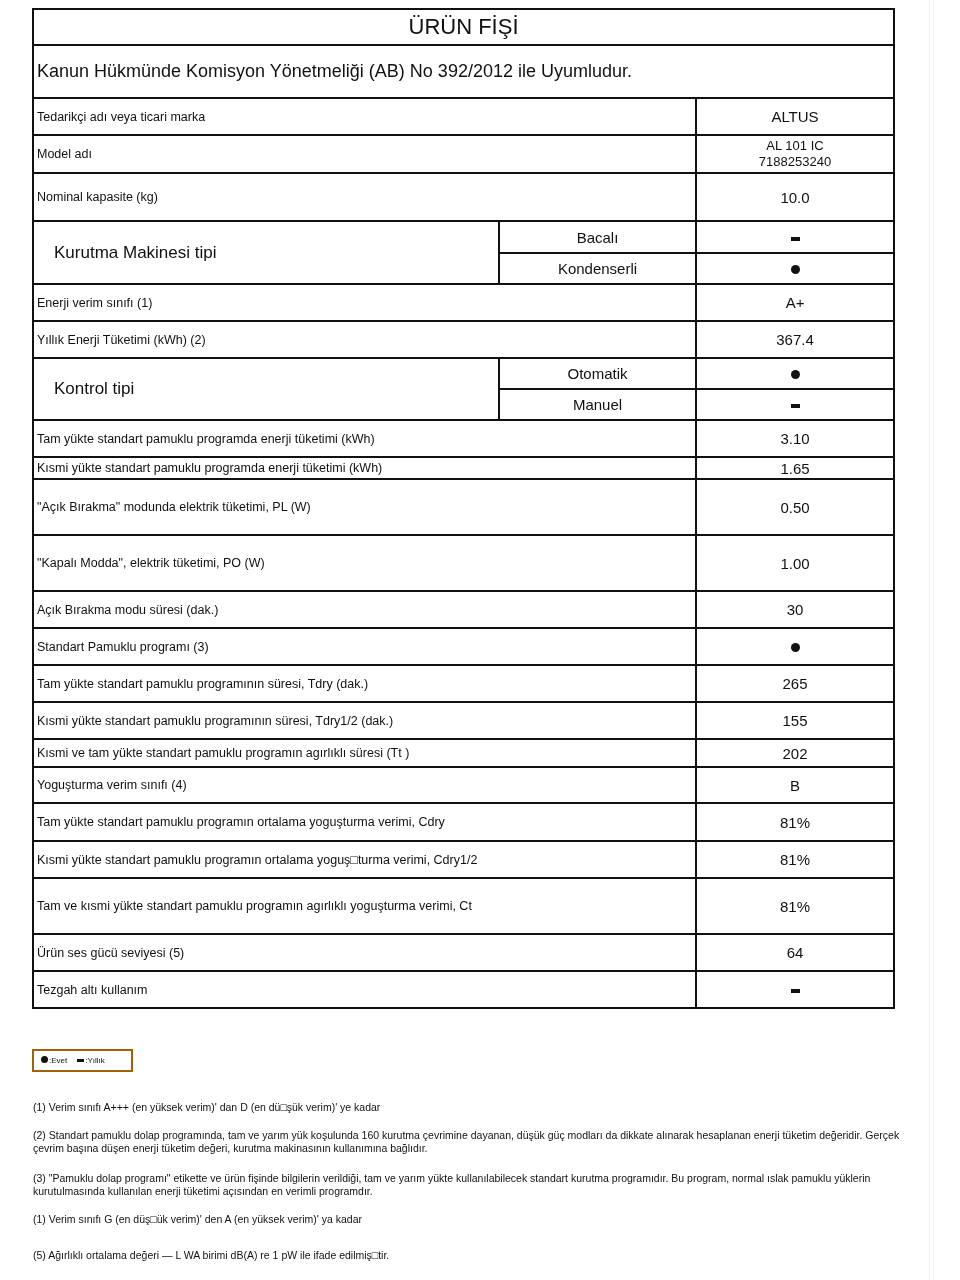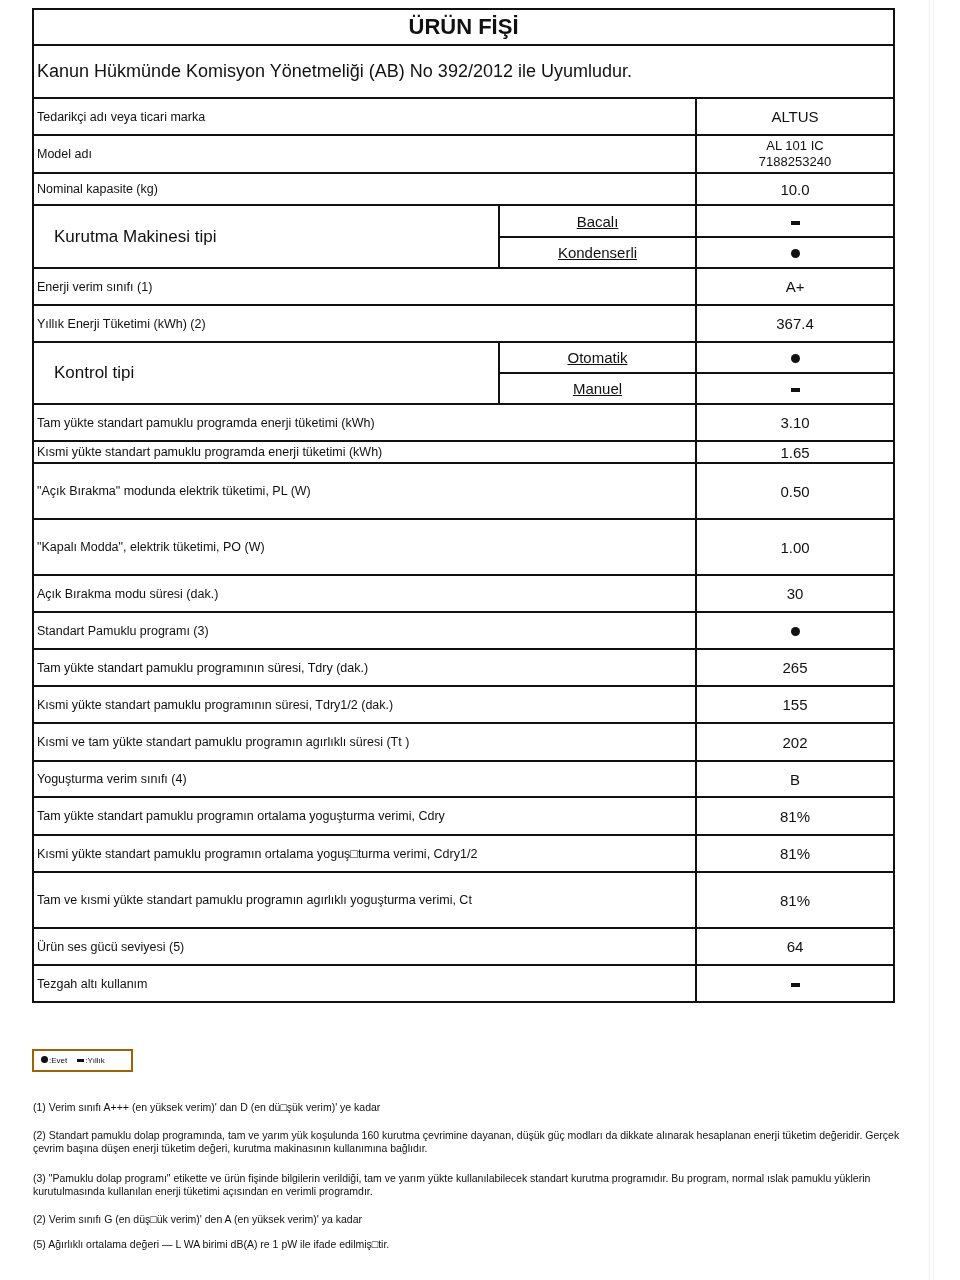--- a/index.html
+++ b/index.html
@@ -3,25 +3,25 @@
 <meta charset="utf-8">
 <style>
   html, body { margin: 0; padding: 0; background: #ffffff; }
   body { width: 960px; height: 1280px; position: relative; overflow: hidden;
          font-family: "Liberation Sans", sans-serif; color: #111; }
   .sheet { position: absolute; left: 32px; top: 8px; width: 861px; }
   .edge { position: absolute; left: 929px; top: 0; width: 3px; height: 1280px;
           border-left: 1px solid #eee; border-right: 1px solid #f3f3f3; }
   table { border-collapse: collapse; width: 861px; table-layout: fixed; }
   td { border: 2px solid #111; padding: 0 3px; vertical-align: middle; }
-  .title { height: 34px; text-align: center; font-size: 22px; font-weight: bold; }
+  .title { height: 34px; text-align: center; font-size: 22px; font-weight: normal; }
   .subtitle { height: 51px; text-align: left; font-size: 18px; }
   .lbl { font-size: 12.5px; }
   .lbl-big { font-size: 17px; padding-left: 20px; }
-  .sub { text-align: center; font-size: 15px; text-decoration: underline; }
+  .sub { text-align: center; font-size: 15px; }
   .val { text-align: center; font-size: 15px; }
   .val.small { font-size: 13px; line-height: 16px; }
   .dot { display: inline-block; width: 9px; height: 9px; border-radius: 50%; background: #111; }
   .dash { display: inline-block; width: 9px; height: 4px; background: #111; vertical-align: middle; }
   .legend { position: absolute; left: 32px; top: 1049px; width: 101px; height: 23px;
             border: 2px solid #a16207; font-size: 8px; display: flex; align-items: center;
             padding-left: 7px; box-sizing: border-box; gap: 10px; }
   .legend .dot { width: 7px; height: 7px; margin-right: 1px; }
   .legend .dash { width: 7px; height: 3px; margin-right: 1px; }
   .notes { position: absolute; left: 33px; top: 1085px; width: 880px; font-size: 10.5px; line-height: 13px; }
@@ -51,21 +51,21 @@
     <td colspan="2" class="lbl">Tedarikçi adı veya ticari marka</td>
     <td class="val">ALTUS</td>
   </tr>
   <tr style="height:38px">
     <td colspan="2" class="lbl">Model adı</td>
     <td class="val small">
       <div>AL 101 IC</div>
       <div>7188253240</div>
     </td>
   </tr>
-  <tr style="height:32px">
+  <tr style="height:48px">
     <td colspan="2" class="lbl">Nominal kapasite (kg)</td>
     <td class="val">10.0</td>
   </tr>
   <tr style="height:32px">
     <td rowspan="2" class="lbl-big">Kurutma Makinesi tipi</td>
     <td class="sub">Bacalı</td>
     <td class="val"><span class="dash"></span></td>
   </tr>
   <tr style="height:31px">
     <td class="sub">Kondenserli</td>
@@ -113,21 +113,21 @@
     <td class="val"><span class="dot"></span></td>
   </tr>
   <tr style="height:37px">
     <td colspan="2" class="lbl">Tam yükte standart pamuklu programının süresi, Tdry (dak.)</td>
     <td class="val">265</td>
   </tr>
   <tr style="height:37px">
     <td colspan="2" class="lbl">Kısmi yükte standart pamuklu programının süresi, Tdry1/2 (dak.)</td>
     <td class="val">155</td>
   </tr>
-  <tr style="height:38px">
+  <tr style="height:28px">
     <td colspan="2" class="lbl">Kısmi ve tam yükte standart pamuklu programın agırlıklı süresi (Tt )</td>
     <td class="val">202</td>
   </tr>
   <tr style="height:36px">
     <td colspan="2" class="lbl">Yoguşturma verim sınıfı (4)</td>
     <td class="val">B</td>
   </tr>
   <tr style="height:38px">
     <td colspan="2" class="lbl">Tam yükte standart pamuklu programın ortalama yoguşturma verimi, Cdry</td>
     <td class="val">81%</td>
@@ -154,15 +154,15 @@
 
 <div class="legend">
   <span><span class="dot"></span><span>:Evet</span></span>
   <span><span class="dash"></span><span>:Yıllık</span></span>
 </div>
 
 <div class="notes">
   <p class="note" style="margin-top:16px">(1) Verim sınıfı A+++ (en yüksek verim)' dan D (en dü□şük verim)' ye kadar</p>
   <p class="note" style="margin-top:15px">(2) Standart pamuklu dolap programında, tam ve yarım yük koşulunda 160 kurutma çevrimine dayanan, düşük güç modları da dikkate alınarak hesaplanan enerji tüketim değeridir. Gerçek çevrim başına düşen enerji tüketim değeri, kurutma makinasının kullanımına bağlıdır.</p>
   <p class="note" style="margin-top:17px">(3) "Pamuklu dolap programı" etikette ve ürün fişinde bilgilerin verildiği, tam ve yarım yükte kullanılabilecek standart kurutma programıdır. Bu program, normal ıslak pamuklu yüklerin kurutulmasında kullanılan enerji tüketimi açısından en verimli programdır.</p>
-  <p class="note" style="margin-top:15px">(2) Verim sınıfı G (en düş□ük verim)' den A (en yüksek verim)' ya kadar</p>
-  <p class="note" style="margin-top:12px">(5) Ağırlıklı ortalama değeri — L WA birimi dB(A) re 1 pW ile ifade edilmiş□tir.</p>
+  <p class="note" style="margin-top:15px">(1) Verim sınıfı G (en düş□ük verim)' den A (en yüksek verim)' ya kadar</p>
+  <p class="note" style="margin-top:23px">(5) Ağırlıklı ortalama değeri — L WA birimi dB(A) re 1 pW ile ifade edilmiş□tir.</p>
 </div>
 
 </body></html>

